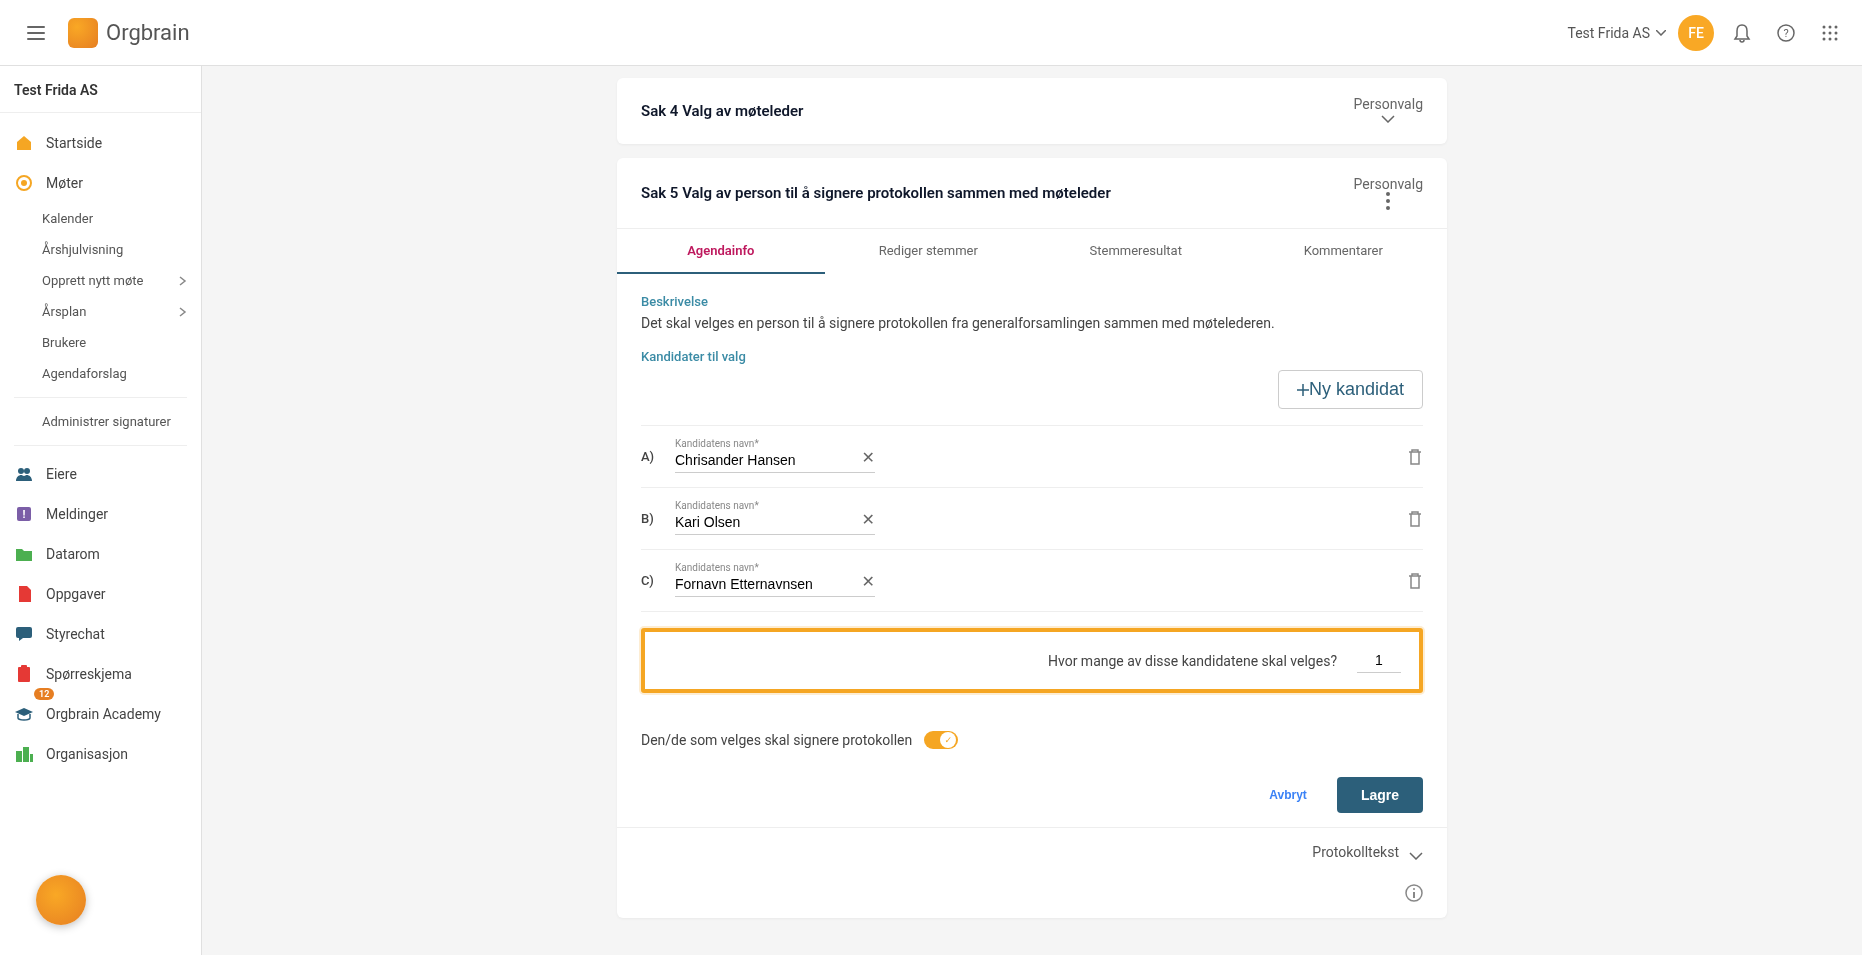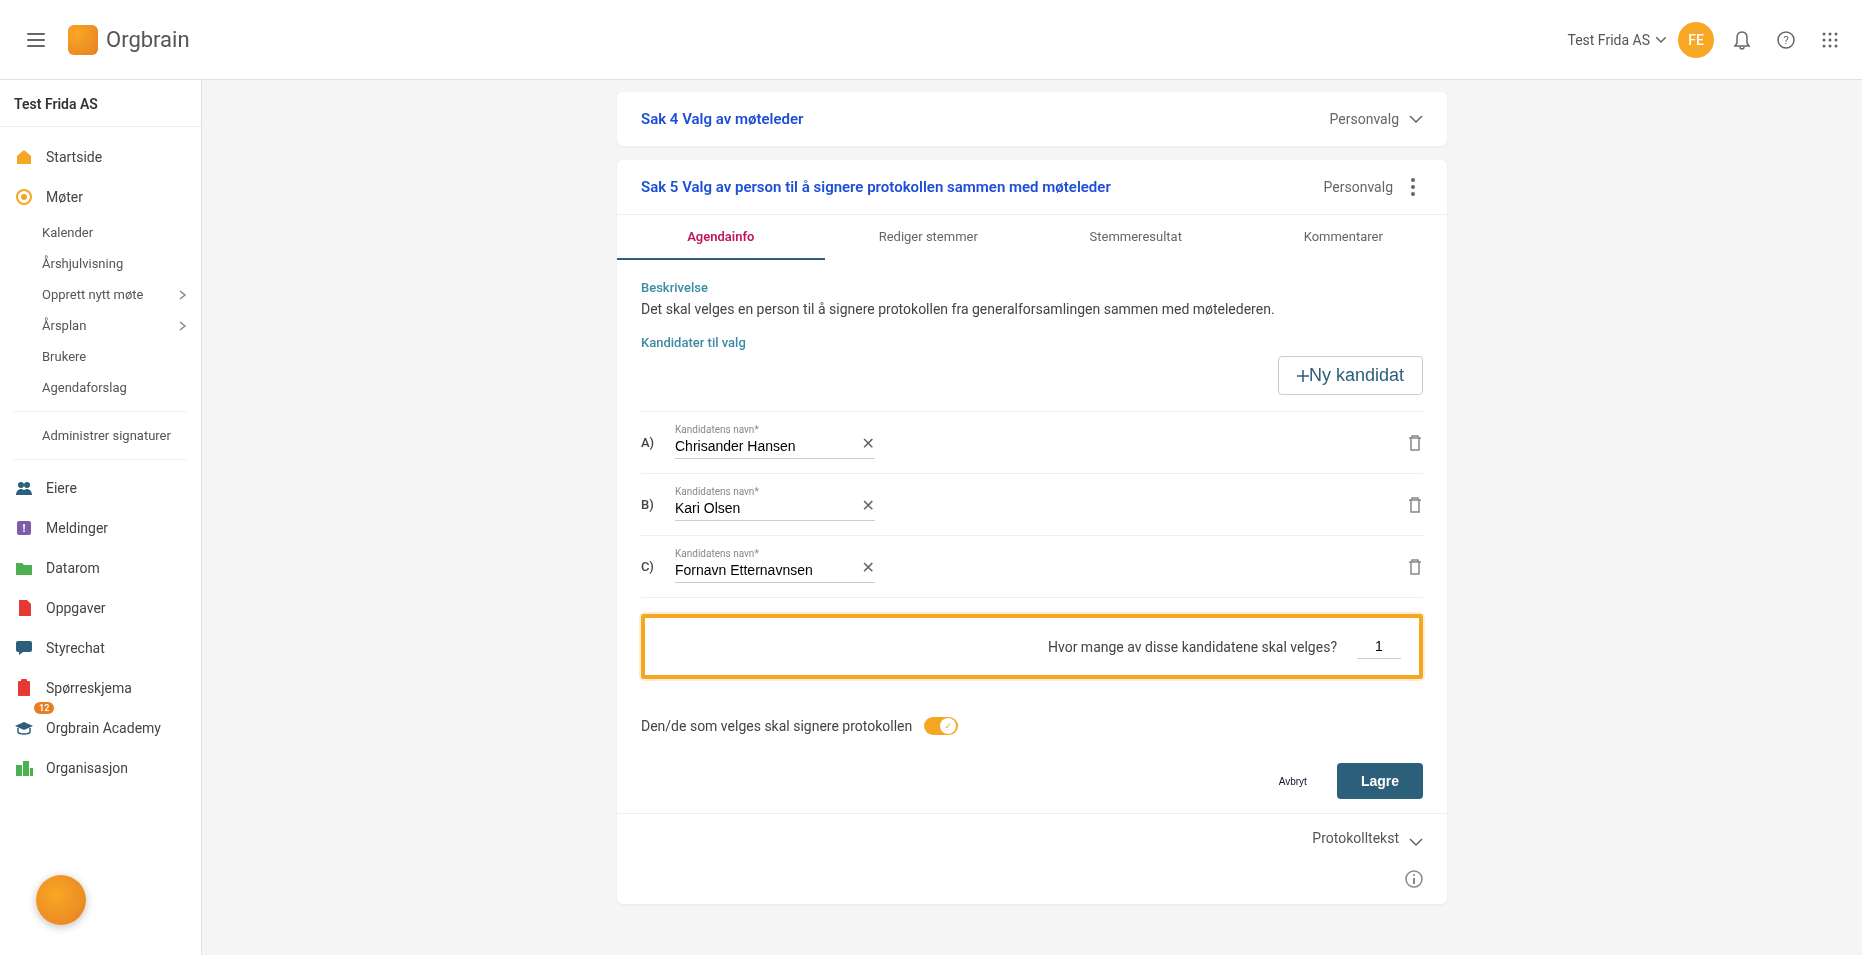--- a/index.html
+++ b/index.html
@@ -1,18 +1,18 @@
 <!DOCTYPE html>
 <html><head>
   <meta charset="utf-8">
   <style>
     * { margin: 0; padding: 0; box-sizing: border-box; }
     body { font-family: -apple-system, BlinkMacSystemFont, "Segoe UI", Roboto, Arial, sans-serif; background: #f5f5f5; color: #333; }
     
-    .header { height: 80px; background: #fff; border-bottom: 1px solid #e0e0e0; display: flex; align-items: center; padding: 0 16px; position: relative; }
+    .header { height: 66px; background: #fff; border-bottom: 1px solid #e0e0e0; display: flex; align-items: center; padding: 0 16px; position: relative; }
     .menu-btn { width: 40px; height: 40px; display: flex; align-items: center; justify-content: center; cursor: pointer; border-radius: 4px; }
     .hamburger { width: 18px; height: 14px; display: flex; flex-direction: column; justify-content: space-between; }
     .hamburger span { height: 2px; background: #666; border-radius: 1px; }
     .logo-wrap { display: flex; align-items: center; margin-left: 12px; }
     .logo-mark { width: 30px; height: 30px; background: radial-gradient(circle at 30% 30%, #f9a825, #e67e22); border-radius: 6px; margin-right: 8px; position: relative; }
     .logo-text { font-size: 22px; color: #555; font-weight: 400; }
     .header-right { margin-left: auto; display: flex; align-items: center; gap: 12px; }
     .org-select { display: flex; align-items: center; gap: 6px; color: #555; font-size: 14px; cursor: pointer; }
     .avatar { width: 36px; height: 36px; border-radius: 50%; background: #f9a825; color: #fff; display: flex; align-items: center; justify-content: center; font-weight: 500; font-size: 14px; }
     .icon-btn { width: 32px; height: 32px; display: flex; align-items: center; justify-content: center; cursor: pointer; color: #666; }
@@ -25,22 +25,22 @@
     .nav-sub { padding-left: 42px; font-size: 13px; color: #555; padding-top: 8px; padding-bottom: 8px; display: flex; align-items: center; justify-content: space-between; padding-right: 14px; cursor: pointer; }
     .nav-divider { height: 1px; background: #eee; margin: 8px 14px; }
     .academy-badge { position: relative; }
     .academy-badge::after { content: "12"; position: absolute; top: -6px; left: 34px; background: #e67e22; color: #fff; font-size: 9px; font-weight: 600; border-radius: 8px; padding: 1px 5px; }
     
     .canvas { flex: 1; overflow-y: auto; display: flex; justify-content: center; padding: 0; }
     .content-col { width: 830px; margin-top: 0; padding: 12px 0 40px; }
     
     .card { background: #fff; border-radius: 6px; margin-bottom: 14px; box-shadow: 0 1px 3px rgba(0,0,0,0.05); }
     .card-head { display: flex; align-items: center; justify-content: space-between; padding: 18px 24px; }
-    .card-title { font-size: 15px; font-weight: 600; color: #1d4ed8; }
-    .card-type { display: flex; align-items: center; gap: 10px; color: #666; font-size: 14px; }
+    .card-title { font-size: 15px; font-weight: 600; color: #0f172a; }
+    .card-type { display: flex; align-items: center; color: #666; font-size: 14px; flex-direction: column; }
     .chevron { width: 14px; height: 14px; display: flex; align-items: center; justify-content: center; }
     .kebab { width: 20px; display: flex; flex-direction: column; align-items: center; gap: 3px; cursor: pointer; }
     .kebab span { width: 4px; height: 4px; background: #666; border-radius: 50%; }
     
     .tabs { display: flex; border-top: 1px solid #eee; }
     .tab { flex: 1; text-align: center; padding: 14px 0; font-size: 13px; color: #666; cursor: pointer; border-bottom: 2px solid transparent; }
     .tab.active { color: #be185d; font-weight: 600; border-bottom-color: #2c5f7a; }
     
     .section { padding: 20px 24px; }
     .section-label { color: #3b8ba5; font-size: 13px; font-weight: 500; margin-bottom: 6px; }
@@ -60,21 +60,21 @@
     
     .highlight-row { border: 4px solid #f5a623; background: #fff; border-radius: 3px; padding: 16px 18px; display: flex; align-items: center; gap: 20px; margin-bottom: 12px; box-shadow: 0 0 0 2px rgba(245,166,35,0.2); justify-content: flex-end; }
     .highlight-text { font-size: 14px; color: #444; }
     .num-input { width: 44px; border: none; border-bottom: 1px solid #ccc; text-align: center; font-size: 14px; padding: 4px 0; outline: none; background: transparent; }
     
     .toggle-row { display: flex; align-items: center; gap: 12px; padding: 6px 24px 14px; font-size: 14px; color: #444; }
     .toggle { width: 34px; height: 18px; background: #f5a623; border-radius: 9px; position: relative; cursor: pointer; }
     .toggle::after { content: "✓"; position: absolute; right: 2px; top: 1px; width: 16px; height: 16px; background: #fff; border-radius: 50%; font-size: 9px; color: #f5a623; display: flex; align-items: center; justify-content: center; }
     
     .actions { display: flex; justify-content: flex-end; gap: 12px; padding: 14px 24px; }
-    .btn-text { background: none; border: none; color: #0f172a; font-size: 10px; font-weight: 400; padding: 10px 18px; cursor: pointer; }
+    .btn-text { background: none; border: none; color: #3b82f6; font-size: 12px; font-weight: 700; padding: 10px 18px; cursor: pointer; }
     .btn-primary { background: #2c5f7a; color: #fff; border: none; font-size: 14px; font-weight: 600; padding: 10px 24px; border-radius: 4px; cursor: pointer; }
     
     .proto-row { border-top: 1px solid #eee; padding: 16px 24px; display: flex; justify-content: flex-end; align-items: flex-end; gap: 10px; font-size: 14px; color: #555; }
     .info-row { padding: 8px 24px 16px; display: flex; justify-content: flex-end; }
     
     .float-circle { position: fixed; bottom: 30px; left: 36px; width: 50px; height: 50px; border-radius: 50%; background: radial-gradient(circle at 40% 40%, #f9a825, #e67e22); box-shadow: 0 2px 8px rgba(0,0,0,0.25); cursor: pointer; }
     
     svg { display: block; }
   </style>
 </head>

